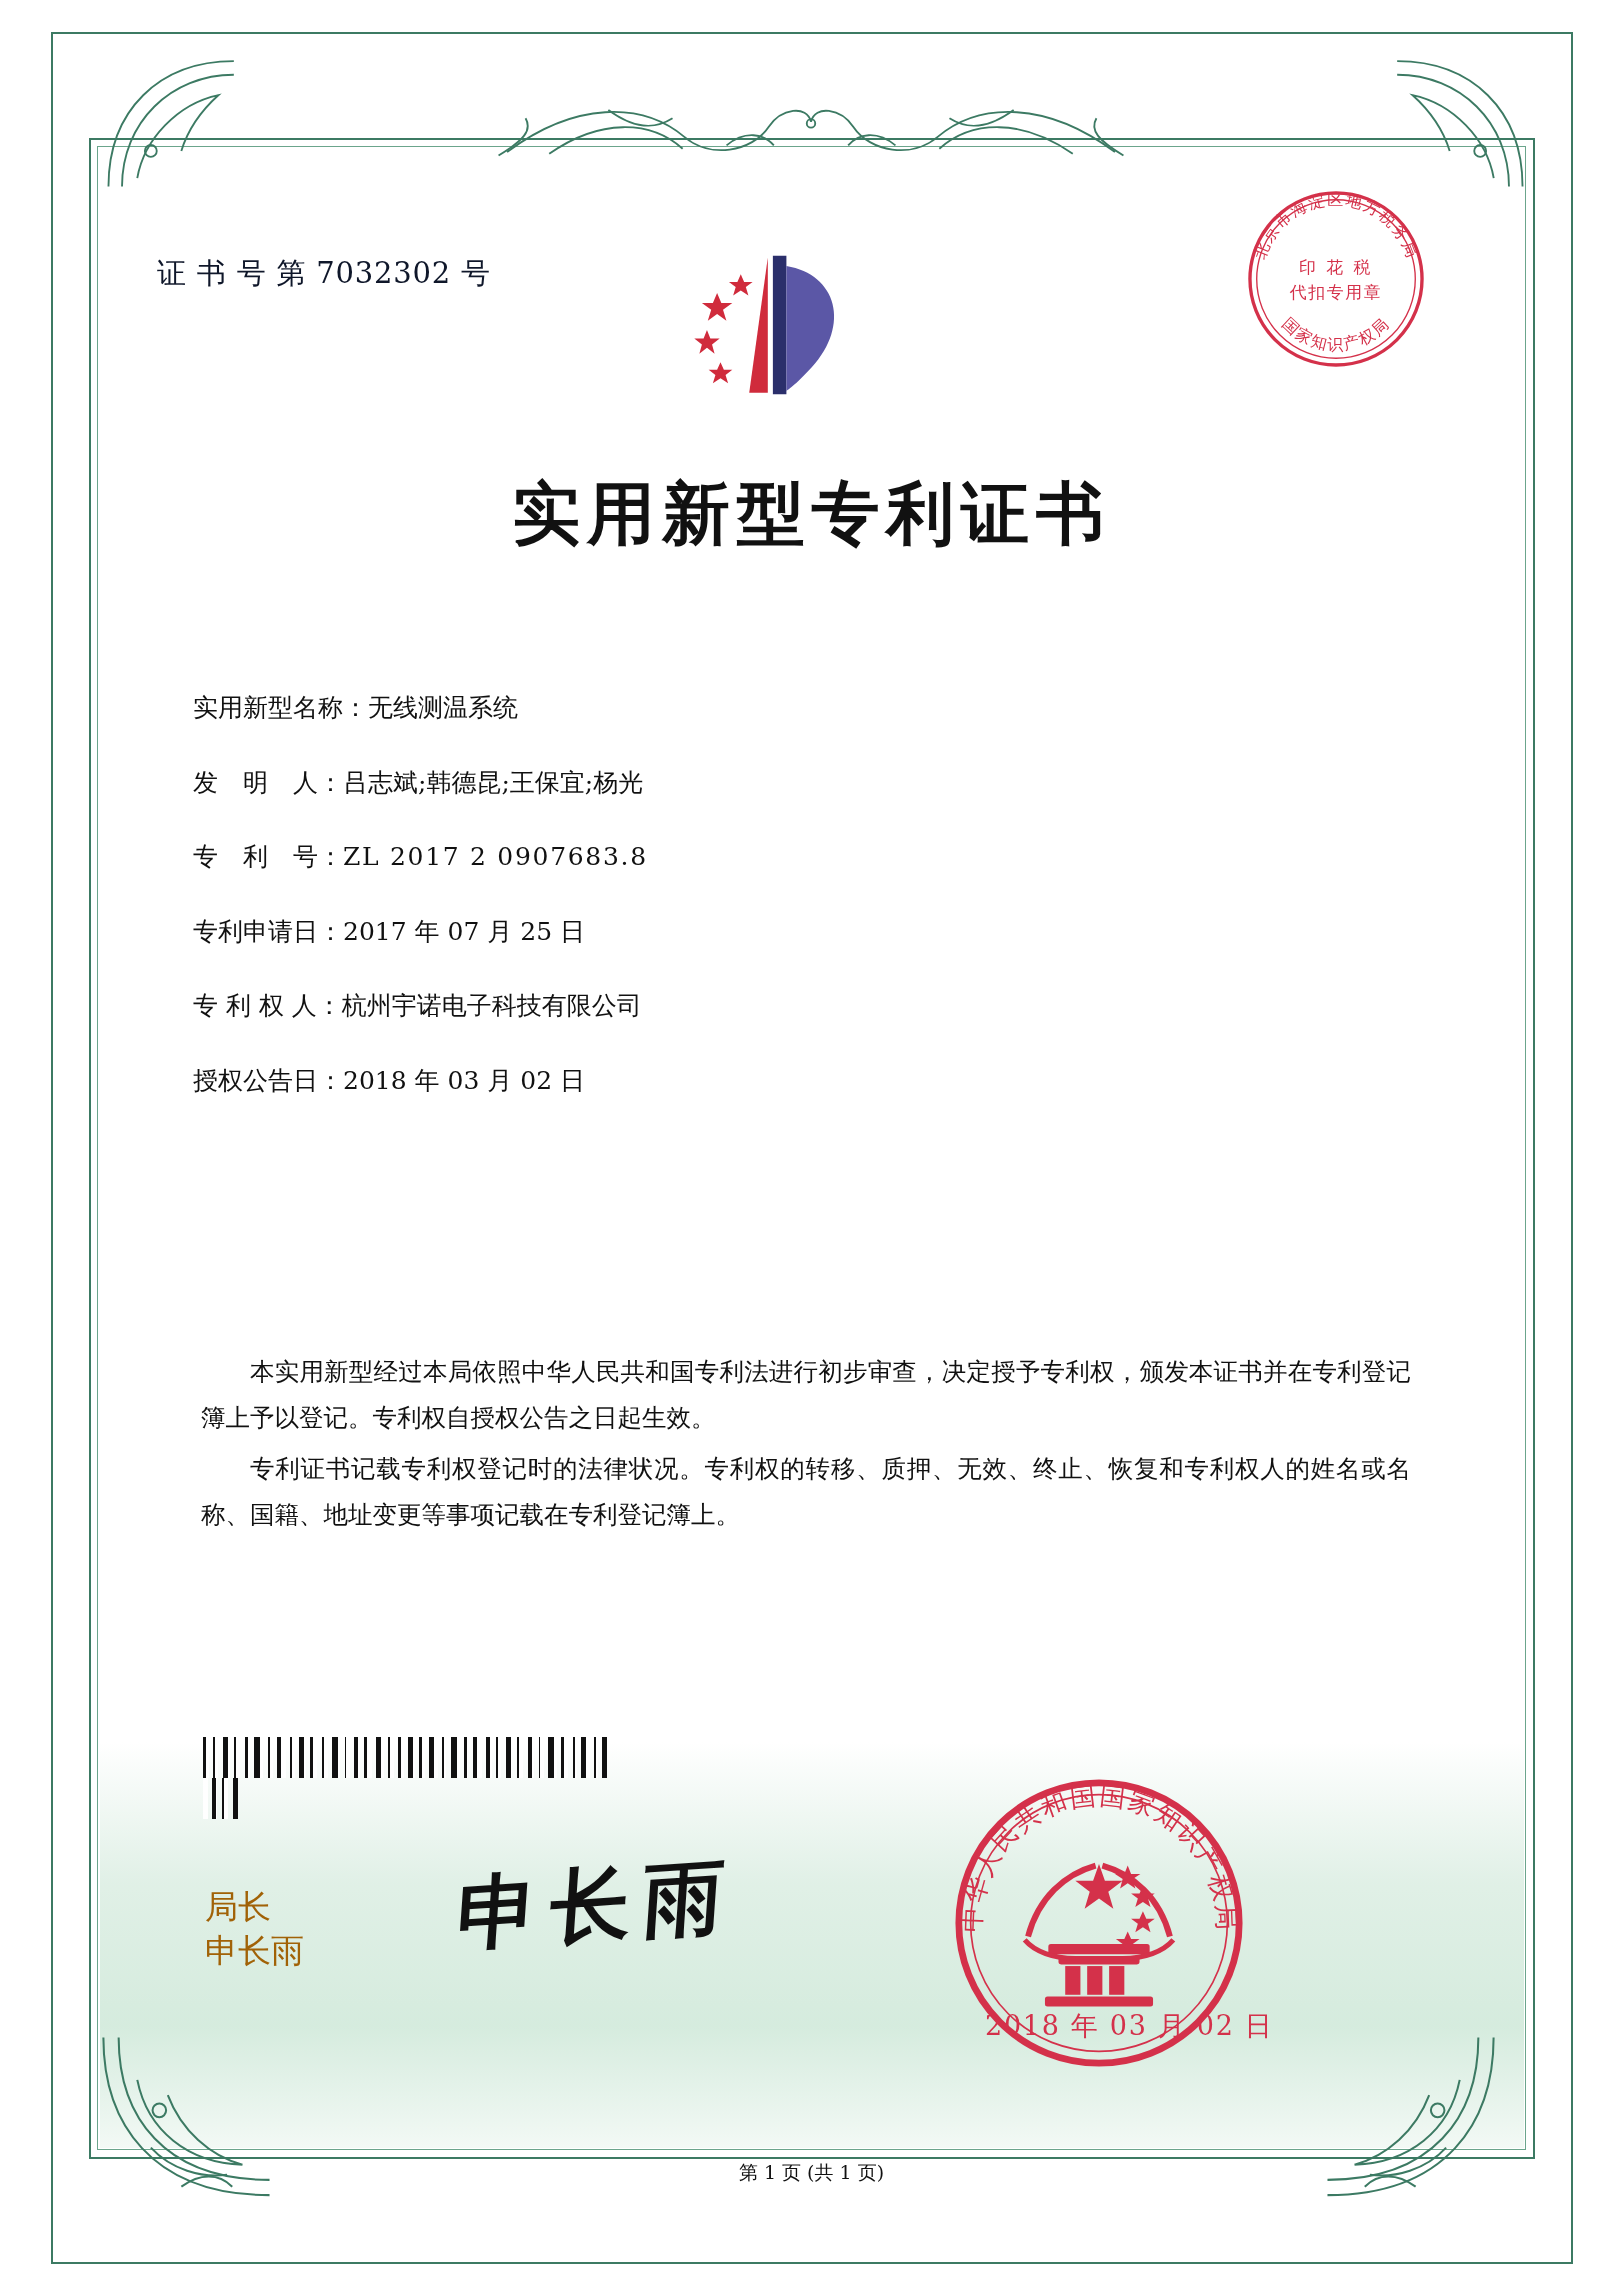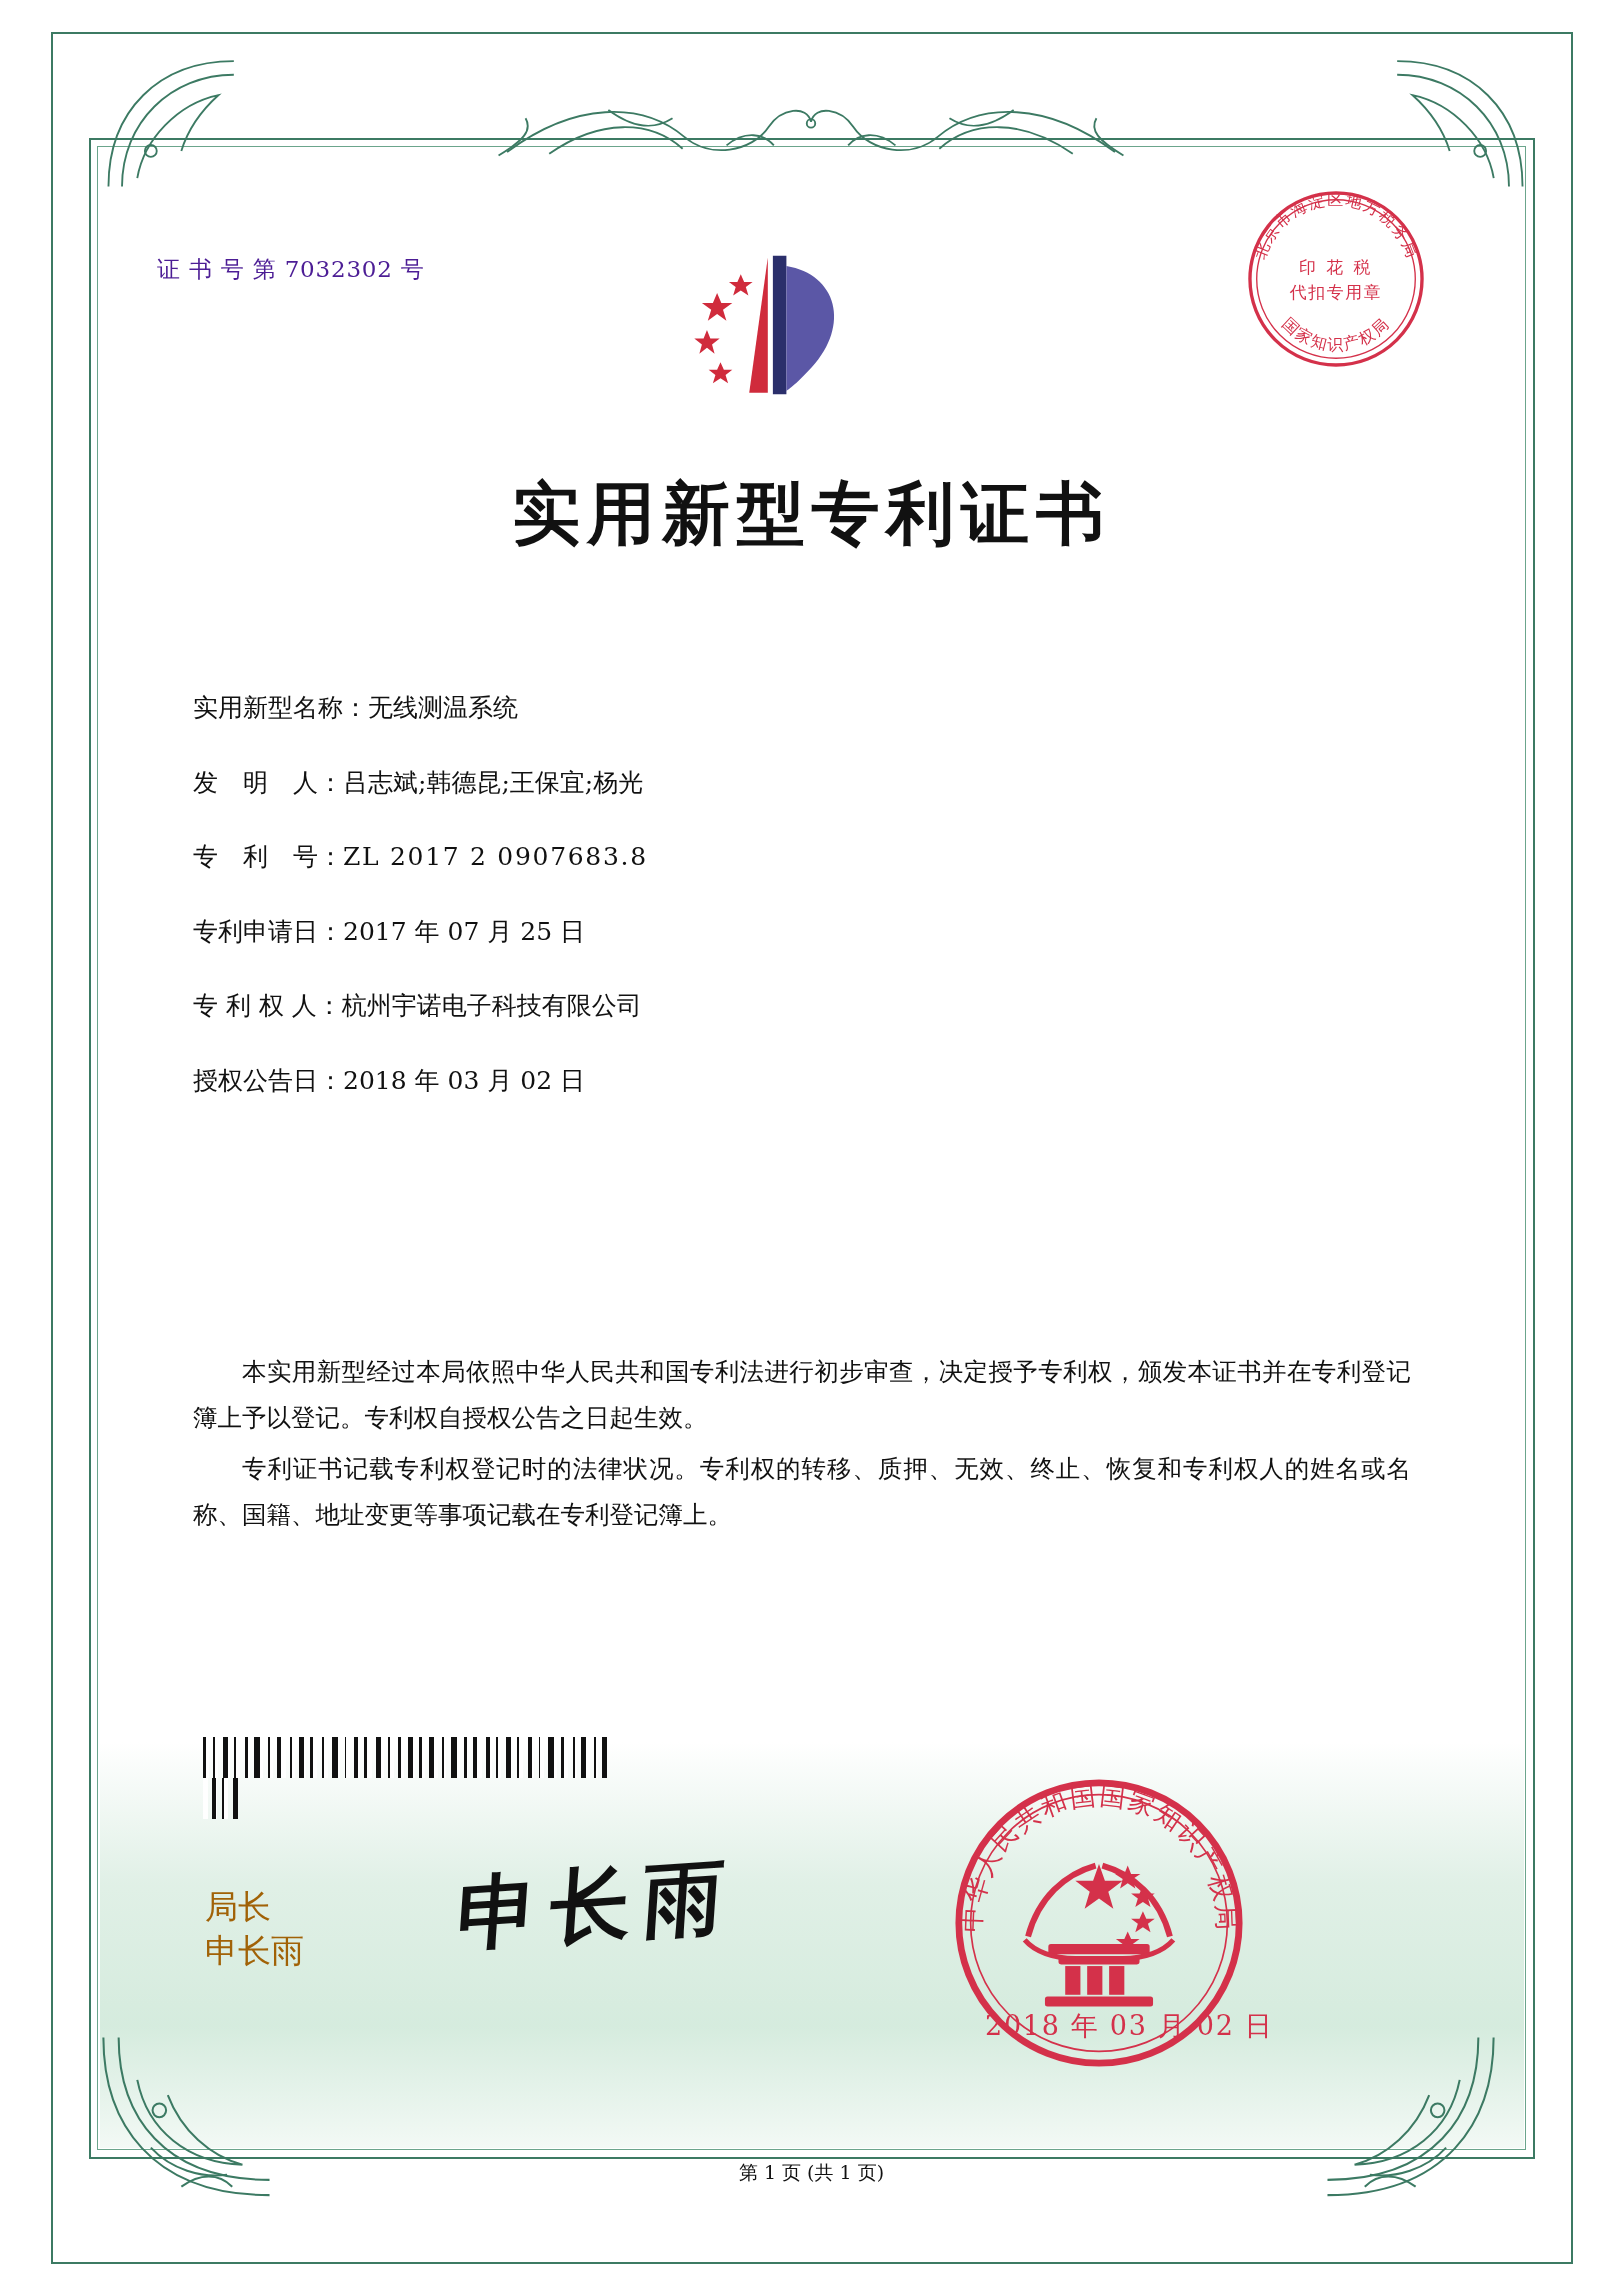--- a/index.html
+++ b/index.html
@@ -66,23 +66,23 @@
   .orn-top { left: 473px; top: 93px; }
   .orn-bl  { left: 100px; top: 2029px; }
   .orn-br  { left: 1319px; top: 2029px; }
   .orn-tl  { left: 100px; top: 51px; }
   .orn-tr  { left: 1387px; top: 51px; }
 
   
   .cert-no {
     position: absolute;
     left: 157px; top: 254px;
-    font-size: 23px;
+    font-size: 29px;
     letter-spacing: 0.8px;
-    color: #4c1d95;
+    color: #0f172a;
     white-space: nowrap;
   }
 
   .logo {
     position: absolute;
     left: 668px; top: 249px;
     width: 203px; height: 169px;
   }
 
   .stamp-tax {
@@ -132,21 +132,21 @@
   .body-text {
     position: absolute;
     left: 193px; top: 1349px;
     width: 1218px;
     font-size: 24.5px;
     line-height: 46px;
     color: #111;
     text-align: justify;
   }
   .body-text p {
-    margin: 0 0 5px 0;
+    margin: 0 0 5px 8px;
     text-indent: 49px;
   }
 
   
   .barcode {
     position: absolute;
     left: 203px; top: 1737px;
     width: 406px; height: 41px;
   }
   .barcode span {

